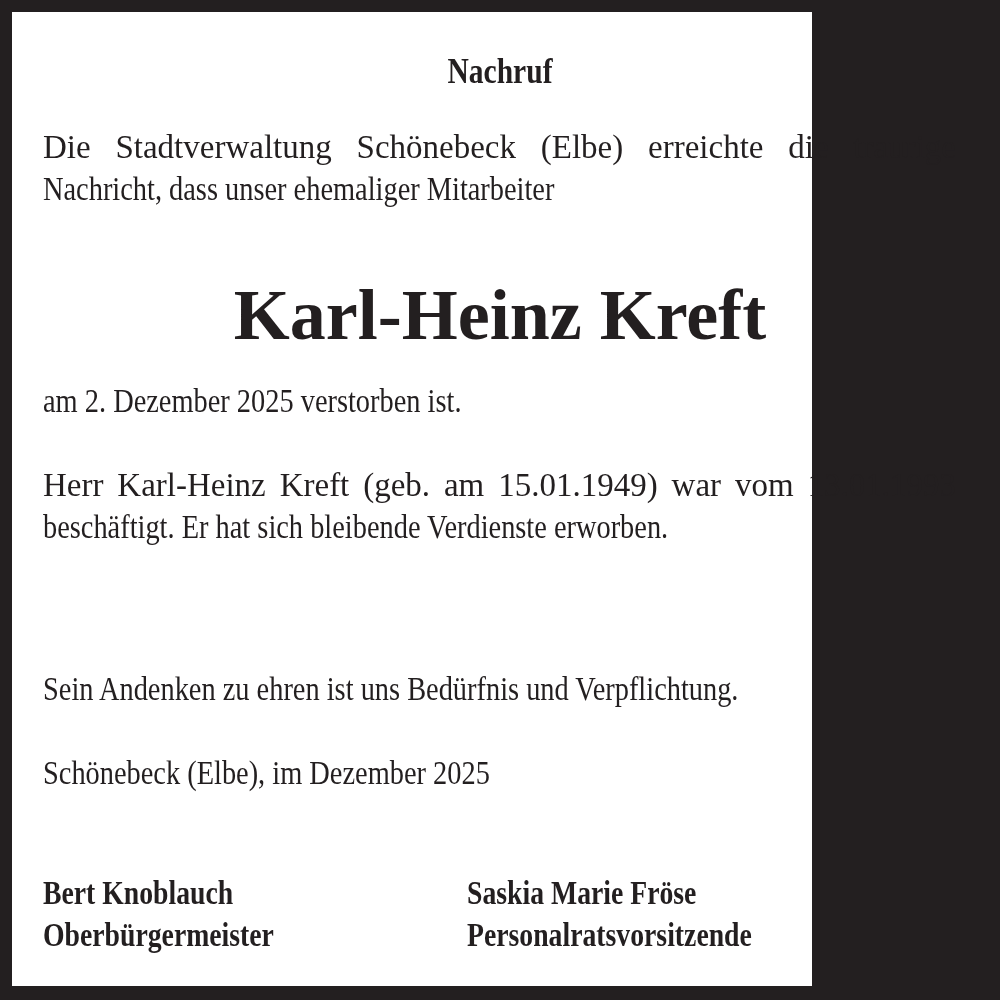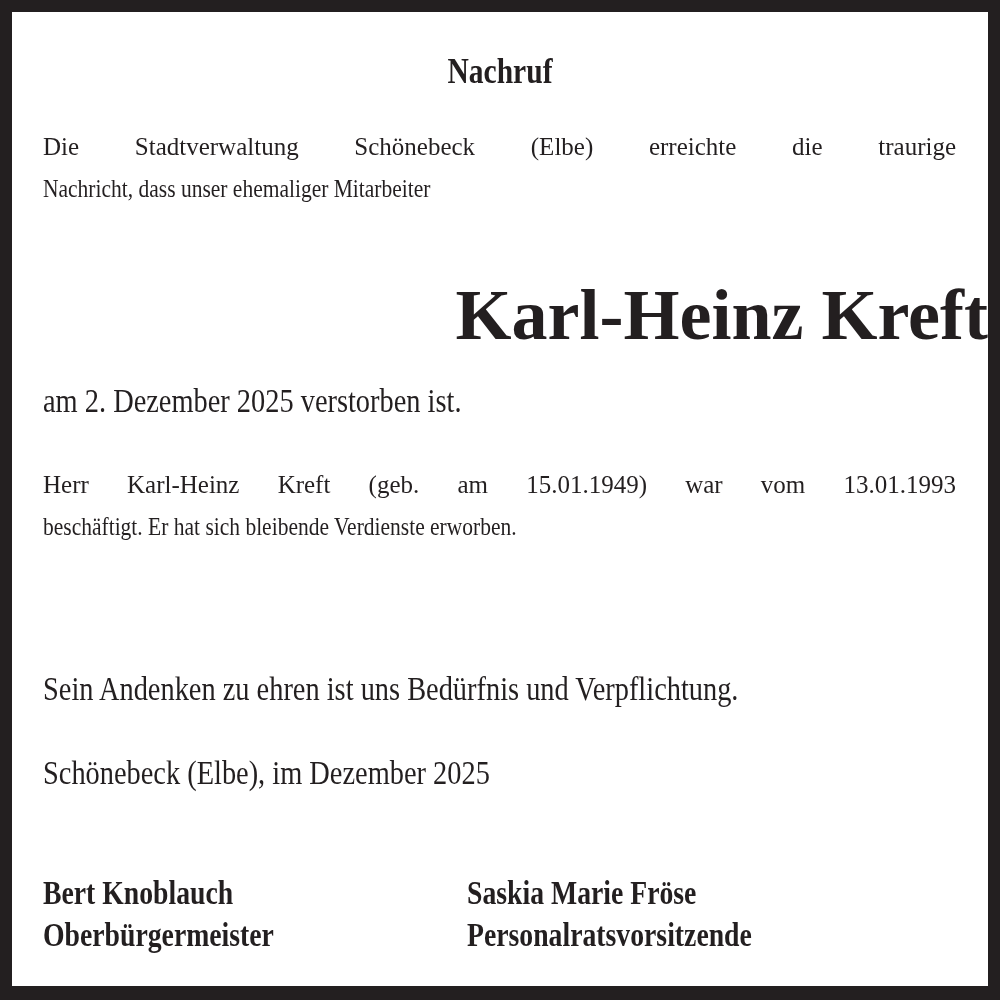--- a/index.html
+++ b/index.html
@@ -1,24 +1,24 @@
 <!DOCTYPE html>
 <html><head>
   <meta charset="utf-8">
   <style>
     html, body { margin: 0; padding: 0; }
     body { width: 1000px; height: 1000px; background: #231f20; position: relative; overflow: hidden; }
-    .sheet { position: absolute; left: 12px; top: 12px; width: 976px; height: 974px; background: #ffffff; }
+    .sheet { position: absolute; left: 12px; top: 12px; width: 800px; height: 974px; background: #ffffff; }
     .t { position: absolute; font-family: "Liberation Serif", serif; color: #231f20; white-space: nowrap; }
     .title { left: 0; width: 976px; text-align: center; top: 38px; font-size: 36px; font-weight: bold; transform: scaleX(0.82); }
     .body { font-size: 33px; line-height: 42px; transform-origin: left top; transform: scaleX(0.86); }
-    .just { position: absolute; left: 31px; width: 913px; font-family: "Liberation Serif", serif; font-size: 25px; line-height: 42px; color: #231f20; text-align: justify; }
+    .just { position: absolute; left: 31px; width: 913px; font-family: "Liberation Serif", serif; font-size: 33px; line-height: 42px; color: #231f20; text-align: justify; }
     .line { display: block; text-align: justify; text-align-last: justify; width: 913px; height: 42px; white-space: nowrap; overflow: visible; }
     .line.last { text-align-last: left; }
-    .name { left: 0; width: 976px; text-align: right; top: 262px; font-size: 72px; font-weight: bold; }
+    .name { left: 0; width: 976px; text-align: center; top: 262px; font-size: 72px; font-weight: bold; }
     .sig { font-size: 33px; font-weight: bold; transform-origin: left top; transform: scaleX(0.84); line-height: 42px; }
   </style>
 </head>
 <body>
 
 <div class="sheet">
   <div class="t title">Nachruf</div>
 
   <div class="just" style="top:114px;">
     <span class="line" style="transform:scaleX(1);">Die Stadtverwaltung Schönebeck (Elbe) erreichte die traurige</span>

